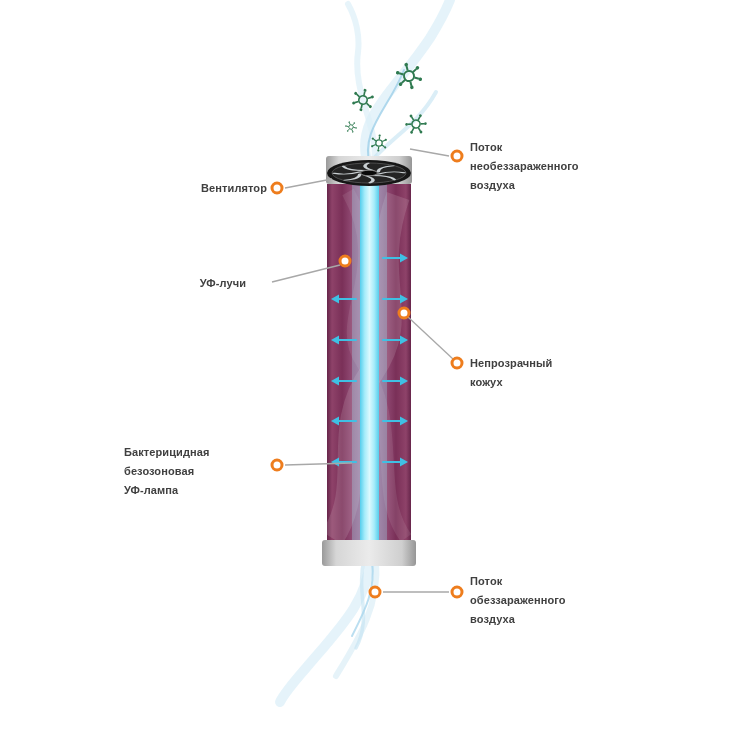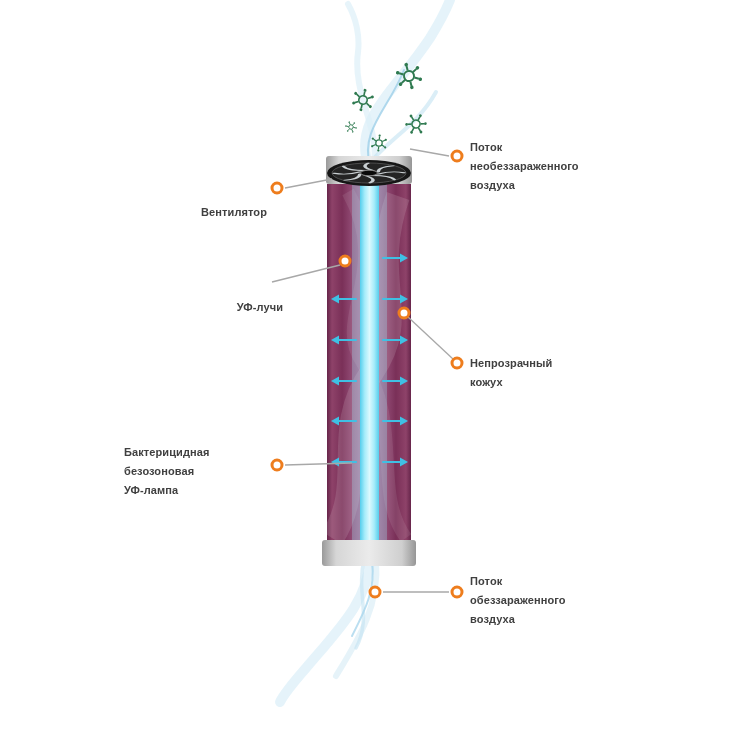--- a/index.html
+++ b/index.html
@@ -6,21 +6,21 @@
   .stage{
     position:relative;width:750px;height:750px;background:#ffffff;overflow:hidden;
     font-family:"Liberation Sans",sans-serif;
   }
   .stage svg{position:absolute;left:0;top:0;}
   .label{
     position:absolute;white-space:pre-line;
     font-size:11px;font-weight:700;line-height:19px;
     color:var(--text-color,#404040);letter-spacing:.1px;
   }
-  .label.right-align{text-align:right;margin-top:24px;}
+  .label.right-align{text-align:right;}
   .leader{stroke:var(--leader-gray,#a8a8a8);stroke-width:1.3;fill:none;}
   .marker{fill:#ffffff;stroke:var(--accent-orange,#ee7d1d);stroke-width:3;}
   .arrow-line{stroke:var(--arrow-cyan,#3fc0e4);stroke-width:2.2;stroke-linecap:round;}
   .arrow-head{fill:var(--arrow-cyan,#3fc0e4);}
   .flow{fill:none;stroke-linecap:round;}
   .virus{stroke:var(--virus-green,#2f7a50);fill:none;stroke-width:1.6;}
   .virus-dot{fill:var(--virus-green,#2f7a50);stroke:none;}
 </style>
 </head>
 <body>
@@ -205,21 +205,21 @@
       <circle class="marker" cx="457" cy="592" r="5"></circle>
     </g>
   </svg>
 
   <div class="label right-align" style="top:179px; right:483px;">Вентилятор</div>
 
   <div class="label" style="top:138px; left:470px;">Поток
 необеззараженного
 воздуха</div>
 
-  <div class="label right-align" style="top:274px; right:467px;">УФ-лучи</div>
+  <div class="label right-align" style="top:274px; right:504px;">УФ-лучи</div>
 
   <div class="label" style="top:354px; left:470px;">Непрозрачный
 кожух</div>
 
   <div class="label" style="top:443px; left:124px;">Бактерицидная
 безозоновая
 УФ-лампа</div>
 
   <div class="label" style="top:572px; left:470px;">Поток
 обеззараженного

